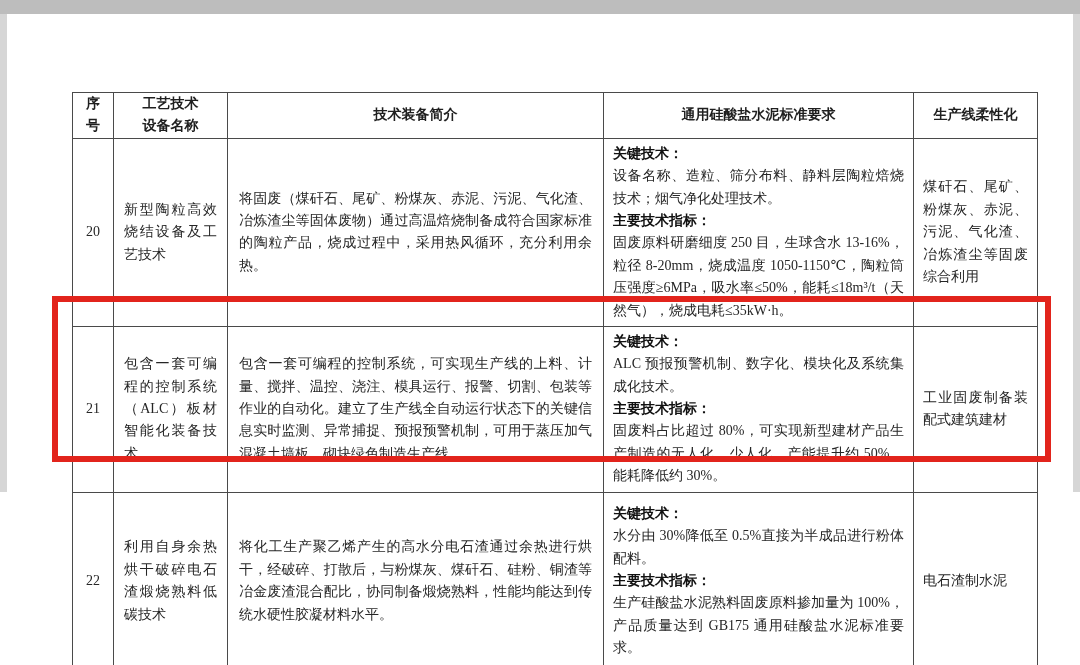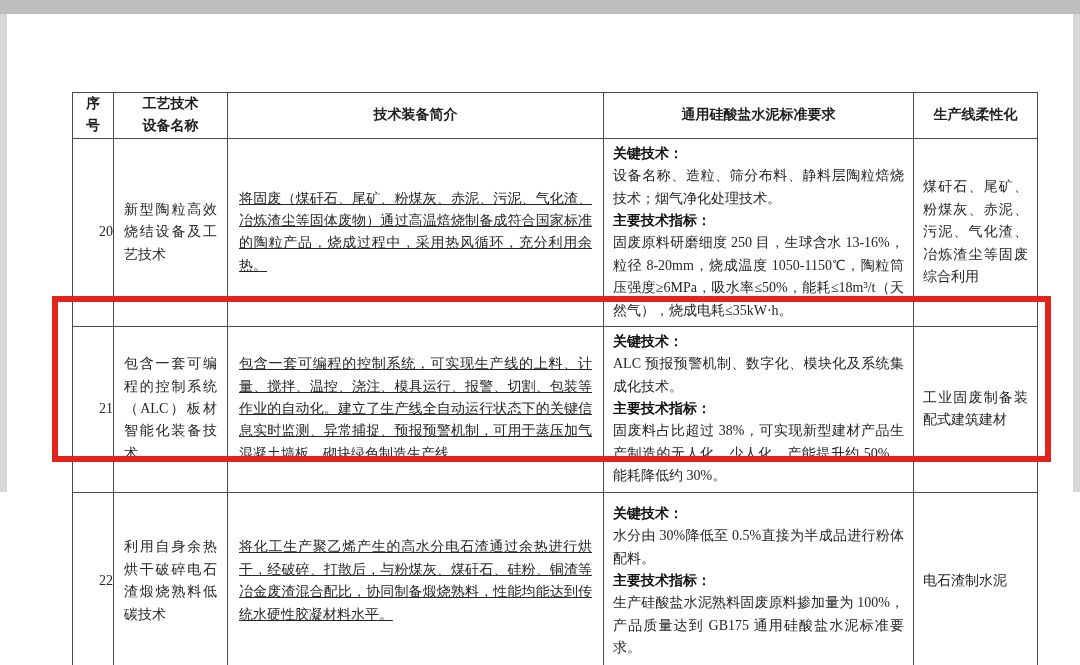--- a/index.html
+++ b/index.html
@@ -33,24 +33,24 @@
     font-size: 15px;
     text-align: center;
     white-space: pre-line;
     line-height: 1.45;
     height: 44px;
     color: #1f1f1f;
   }
   tr.r20 { height: 167px; }
   tr.r21 { height: 152px; }
   tr.r22 { height: 178px; }
-  td.no-cell   { text-align: right; font-family: "Liberation Serif", serif; }
+  td.no-cell   { text-align: center; font-family: "Liberation Serif", serif; }
   td.name-cell { padding: 4px 10px; text-align: justify; }
-  td.intro-cell{ padding: 20px 11px; text-align: justify; text-decoration: underline; }
-  td.key-cell  { padding: 4px 9px;  text-align: justify; vertical-align: top; font-family: Liberation Serif, serif; }
+  td.intro-cell{ padding: 20px 11px; text-align: justify; }
+  td.key-cell  { padding: 4px 9px;  text-align: justify; vertical-align: top; }
   td.scope-cell{ padding: 4px 9px;  text-align: justify; font-family: Liberation Serif, serif; }
   .bold-label  { font-weight: bold; color: #111; }
   .key-cell p  { margin: 0; }
 
   
   .highlight-box {
     position: absolute;
     left: 52px;
     top: 296px;
     width: 999px;
@@ -100,21 +100,21 @@
     </tr>
 
     <tr class="r21">
       <td class="no-cell">21</td>
       <td class="name-cell">包含一套可编程的控制系统（ALC）板材智能化装备技术</td>
       <td class="intro-cell">包含一套可编程的控制系统，可实现生产线的上料、计量、搅拌、温控、浇注、模具运行、报警、切割、包装等作业的自动化。建立了生产线全自动运行状态下的关键信息实时监测、异常捕捉、预报预警机制，可用于蒸压加气混凝土墙板、砌块绿色制造生产线。</td>
       <td class="key-cell">
         <p class="bold-label">关键技术：</p>
         <p>ALC 预报预警机制、数字化、模块化及系统集成化技术。</p>
         <p class="bold-label">主要技术指标：</p>
-        <p>固废料占比超过 38%，可实现新型建材产品生产制造的无人化、少人化，产能提升约 50%，能耗降低约 30%。</p>
+        <p>固废料占比超过 80%，可实现新型建材产品生产制造的无人化、少人化，产能提升约 50%，能耗降低约 30%。</p>
       </td>
       <td class="scope-cell">工业固废制备装配式建筑建材</td>
     </tr>
 
     <tr class="r22">
       <td class="no-cell">22</td>
       <td class="name-cell">利用自身余热烘干破碎电石渣煅烧熟料低碳技术</td>
       <td class="intro-cell">将化工生产聚乙烯产生的高水分电石渣通过余热进行烘干，经破碎、打散后，与粉煤灰、煤矸石、硅粉、铜渣等冶金废渣混合配比，协同制备煅烧熟料，性能均能达到传统水硬性胶凝材料水平。</td>
       <td class="key-cell">
         <p class="bold-label">关键技术：</p>

